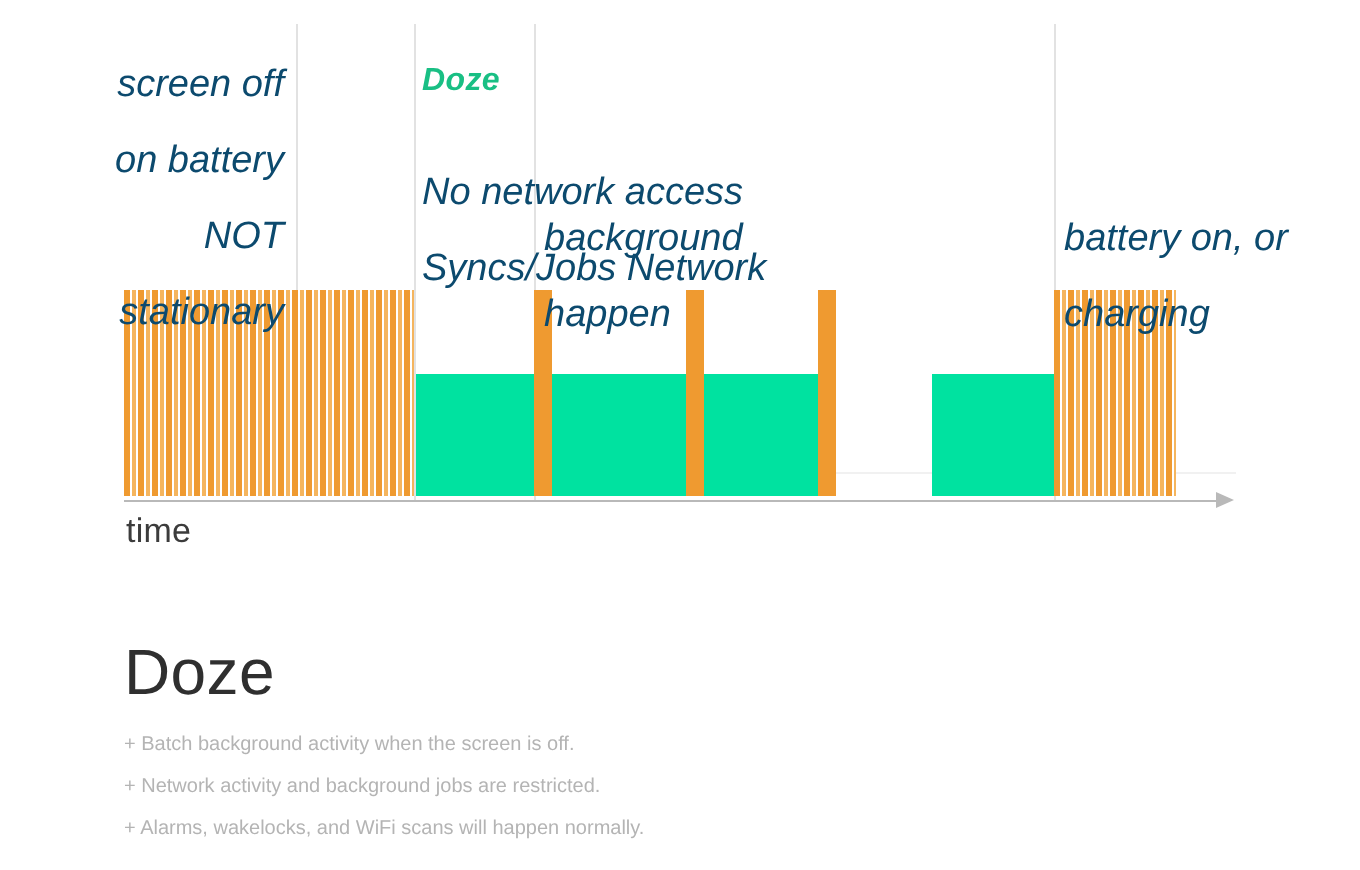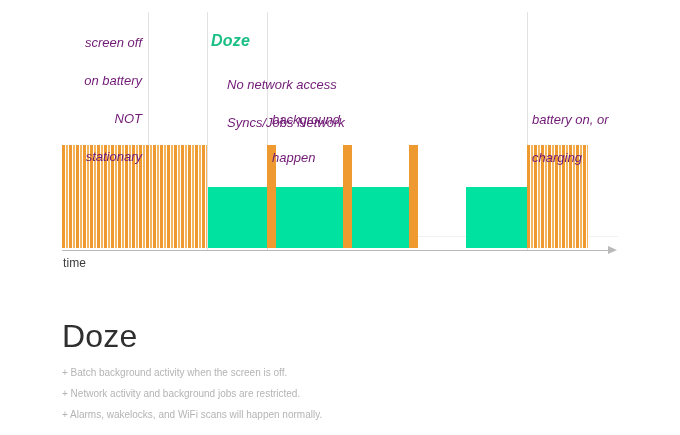--- a/index.html
+++ b/index.html
@@ -46,21 +46,21 @@
     width: 0;
     height: 0;
     border-top: 4px solid transparent;
     border-bottom: 4px solid transparent;
     border-left: 9px solid #b9b9b9;
   }
   .axis-label {
     position: absolute;
     left: 63px;
     top: 256px;
-    font-size: 12px;
+    font-size: 17px;
     color: #3c3c3c;
     letter-spacing: .1px;
   }
 
   
   .stripes {
     position: absolute;
     background-image: repeating-linear-gradient(
       to right,
       #ef9a30 0px, #ef9a30 3px,
@@ -79,23 +79,23 @@
   
   .maint-bar {
     position: absolute;
     background: #ef9a30;
   }
 
   
   .annot {
     position: absolute;
     font-style: italic;
-    font-size: 13px;
+    font-size: 19px;
     line-height: 19px;
-    color: #701a75;
+    color: #0c4a6e;
     white-space: pre-line;
   }
   .annot.right-align { text-align: right; }
   .annot b { font-style: italic; font-weight: normal; }
 
   .annot-title {
     position: absolute;
     font-style: italic;
     font-weight: bold;
     font-size: 16px;
@@ -165,21 +165,21 @@
 
   <div class="annot right-align" style="left:56px; top:14px; width:86px;">
     <div>screen off</div>
     <div>on battery</div>
     <div><b>NOT</b></div>
     <div><b>stationary</b></div>
   </div>
 
   <div class="annot-title" style="left:211px; top:32px;">Doze</div>
 
-  <div class="annot" style="left:211px; top:56px; width:180px;margin-left:16px;">
+  <div class="annot" style="left:211px; top:68px; width:180px;">
     <div>No network access</div>
     <div>Syncs/Jobs Network</div>
   </div>
 
   <div class="annot" style="left:272px; top:91px; width:140px;">
     <div>background</div>
     <div>happen</div>
   </div>
 
   <div class="annot" style="left:532px; top:91px; width:130px;">

